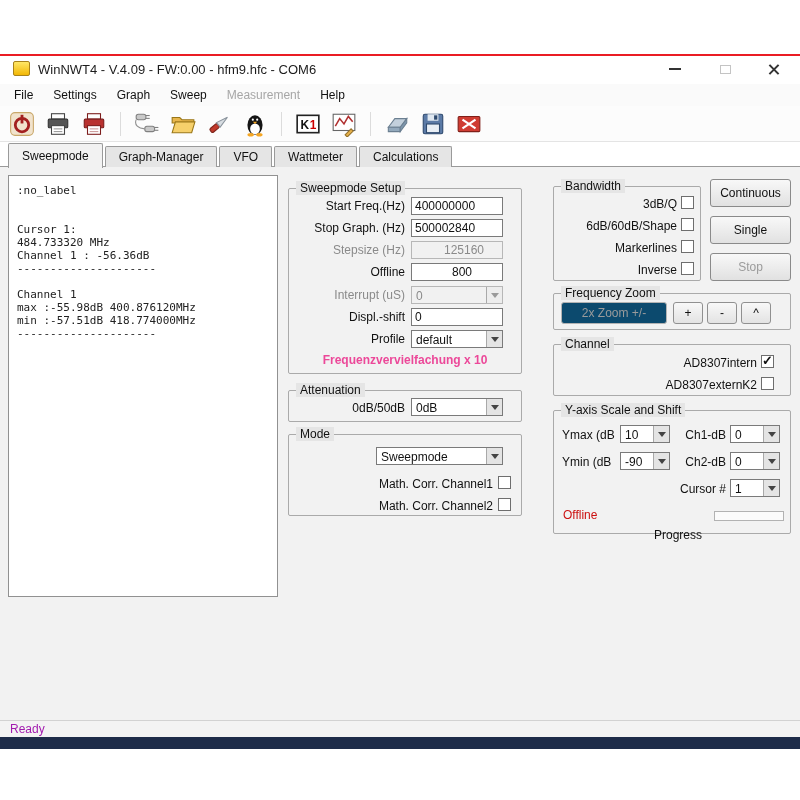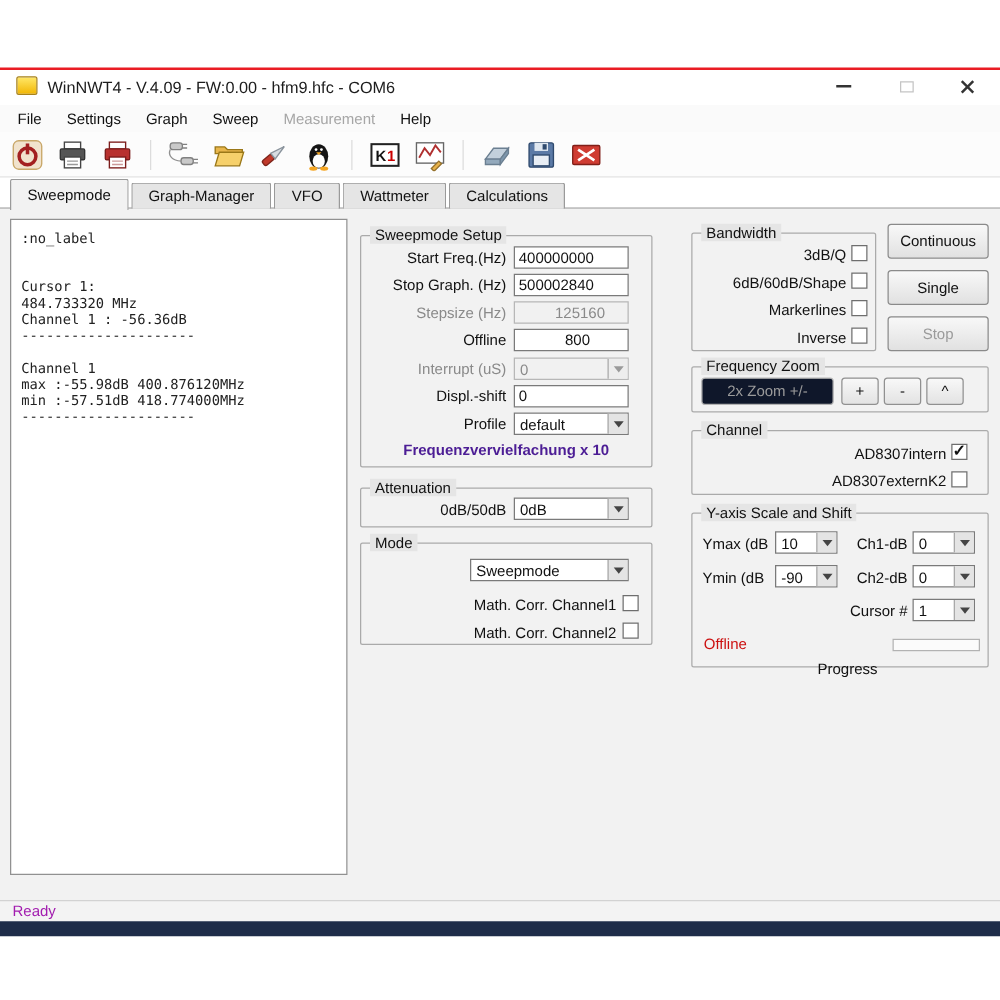--- a/index.html
+++ b/index.html
@@ -40,21 +40,21 @@
               align-items:flex-end; padding-left:8px; z-index:2; }
   .tab { height:21px; line-height:20px; padding:0 13px; font-size:12px; color:#111;
          border:1px solid #9a9a9a; border-bottom:none; margin-right:2px; background:#e5e5e5;
          border-radius:2px 2px 0 0; white-space:nowrap; }
   .tab.active { height:25px; line-height:24px; margin-bottom:-1px; background:#f2f2f2; z-index:3; }
 
   
   .content-bg { position:absolute; left:0; top:167px; width:800px; height:553px; background:#f2f2f2; }
 
   
-  .readout { position:absolute; left:8px; top:175px; width:270px; height:525px; background:#ffffff;
+  .readout { position:absolute; left:8px; top:175px; width:270px; height:422px; background:#ffffff;
              border:1px solid #919191; padding:8px 8px; font-family:"DejaVu Sans Mono", monospace;
              font-size:11px; color:#222; }
   .ro-line { height:13px; white-space:pre; }
 
   
   .gbox { position:absolute; border:1px solid #aaaaaa; border-radius:2px; }
   .legend { position:absolute; top:-8px; left:7px; background:#e5e5e5; padding:0 4px; font-size:12px;
             color:#111; white-space:nowrap; }
 
   .flabel { position:absolute; font-size:12px; color:#111; white-space:nowrap; }
@@ -79,23 +79,23 @@
   .checkbox.checked::after { content:"\2713"; position:absolute; left:0px; top:-3px; font-size:13px;
                              font-weight:bold; color:#111; }
 
   .pbtn { position:absolute; left:710px; width:81px; height:28px; background:linear-gradient(#f8f8f8,#e1e1e1);
           border:1px solid #8a8a8a; border-radius:3px; font-size:12px; color:#111;
           display:flex; align-items:center; justify-content:center; }
   .pbtn.disabled { color:#9b9b9b; }
 
   .sbtn { position:absolute; background:linear-gradient(#f8f8f8,#e3e3e3); border:1px solid #909090;
           border-radius:3px; font-size:12px; color:#111; display:flex; align-items:center; justify-content:center; }
-  .sbtn.disabled { color:#9b9b9b; background:#0f172a; border-color:#b3b3b3; }
-
-  .rednote { position:absolute; left:0; width:100%; text-align:center; color:#4c1d95;
+  .sbtn.disabled { color:#9b9b9b; background:#0c4a6e; border-color:#b3b3b3; }
+
+  .rednote { position:absolute; left:0; width:100%; text-align:center; color:#ec4899;
              font-size:12px; font-weight:bold; white-space:nowrap; }
   .offline { color:#cc1111; }
   .ptrack { position:absolute; border:1px solid #b2b2b2; background:#fbfbfb; }
 
   
   .statusbar { position:absolute; left:0; top:720px; width:800px; height:17px; background:#f3f3f3;
                border-top:1px solid #d2d2d2; font-size:12px; color:#a21caf; padding:1px 0 0 10px; }
   .darkbar { position:absolute; left:0; top:737px; width:800px; height:12px; background:#1e2c49; }
 </style>
 </head>

